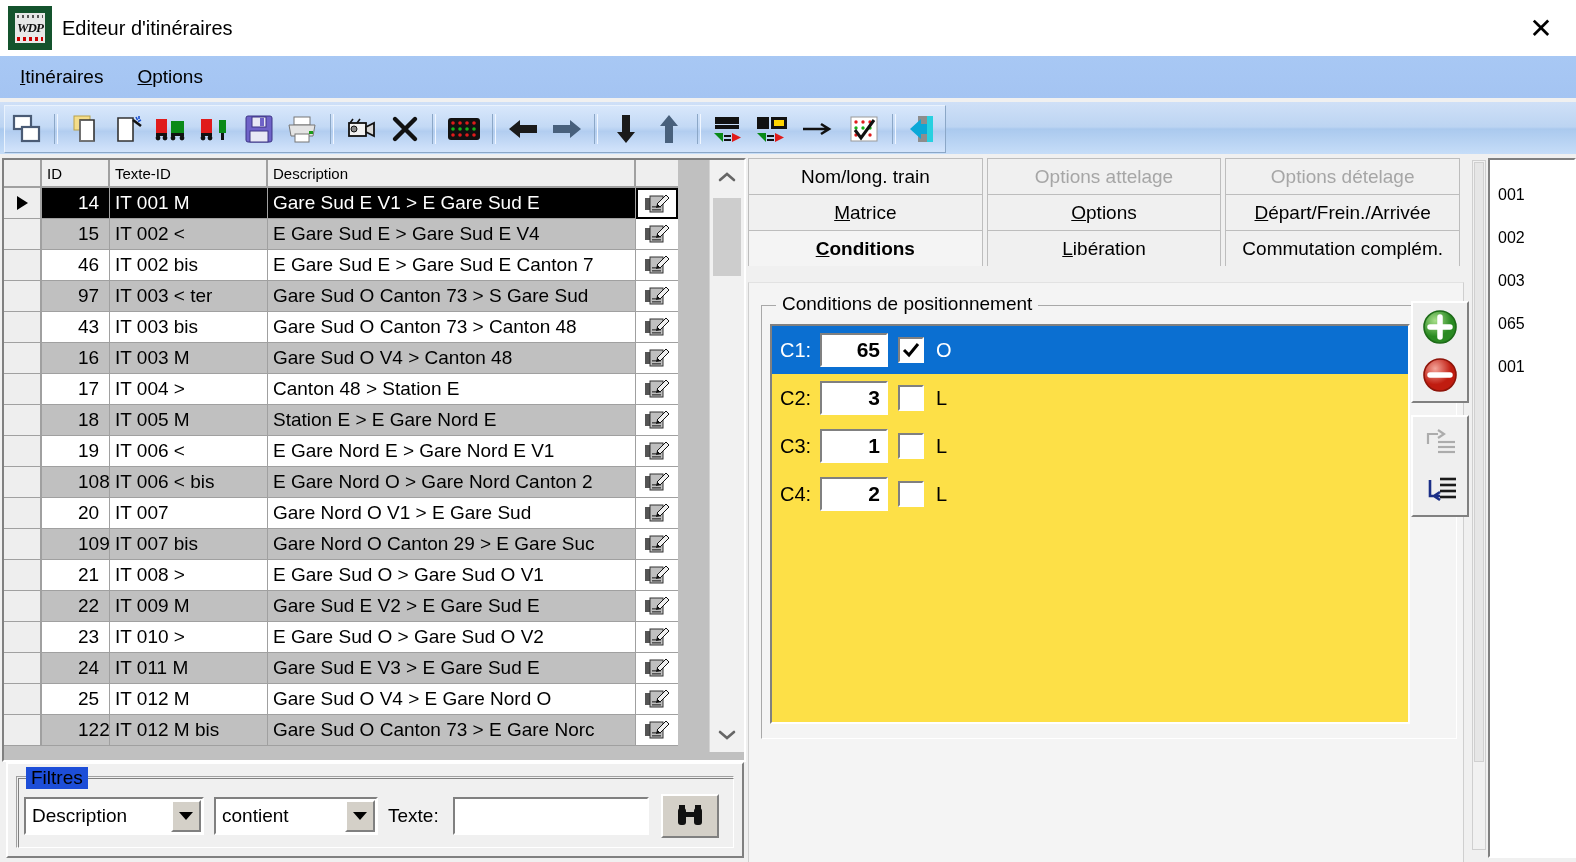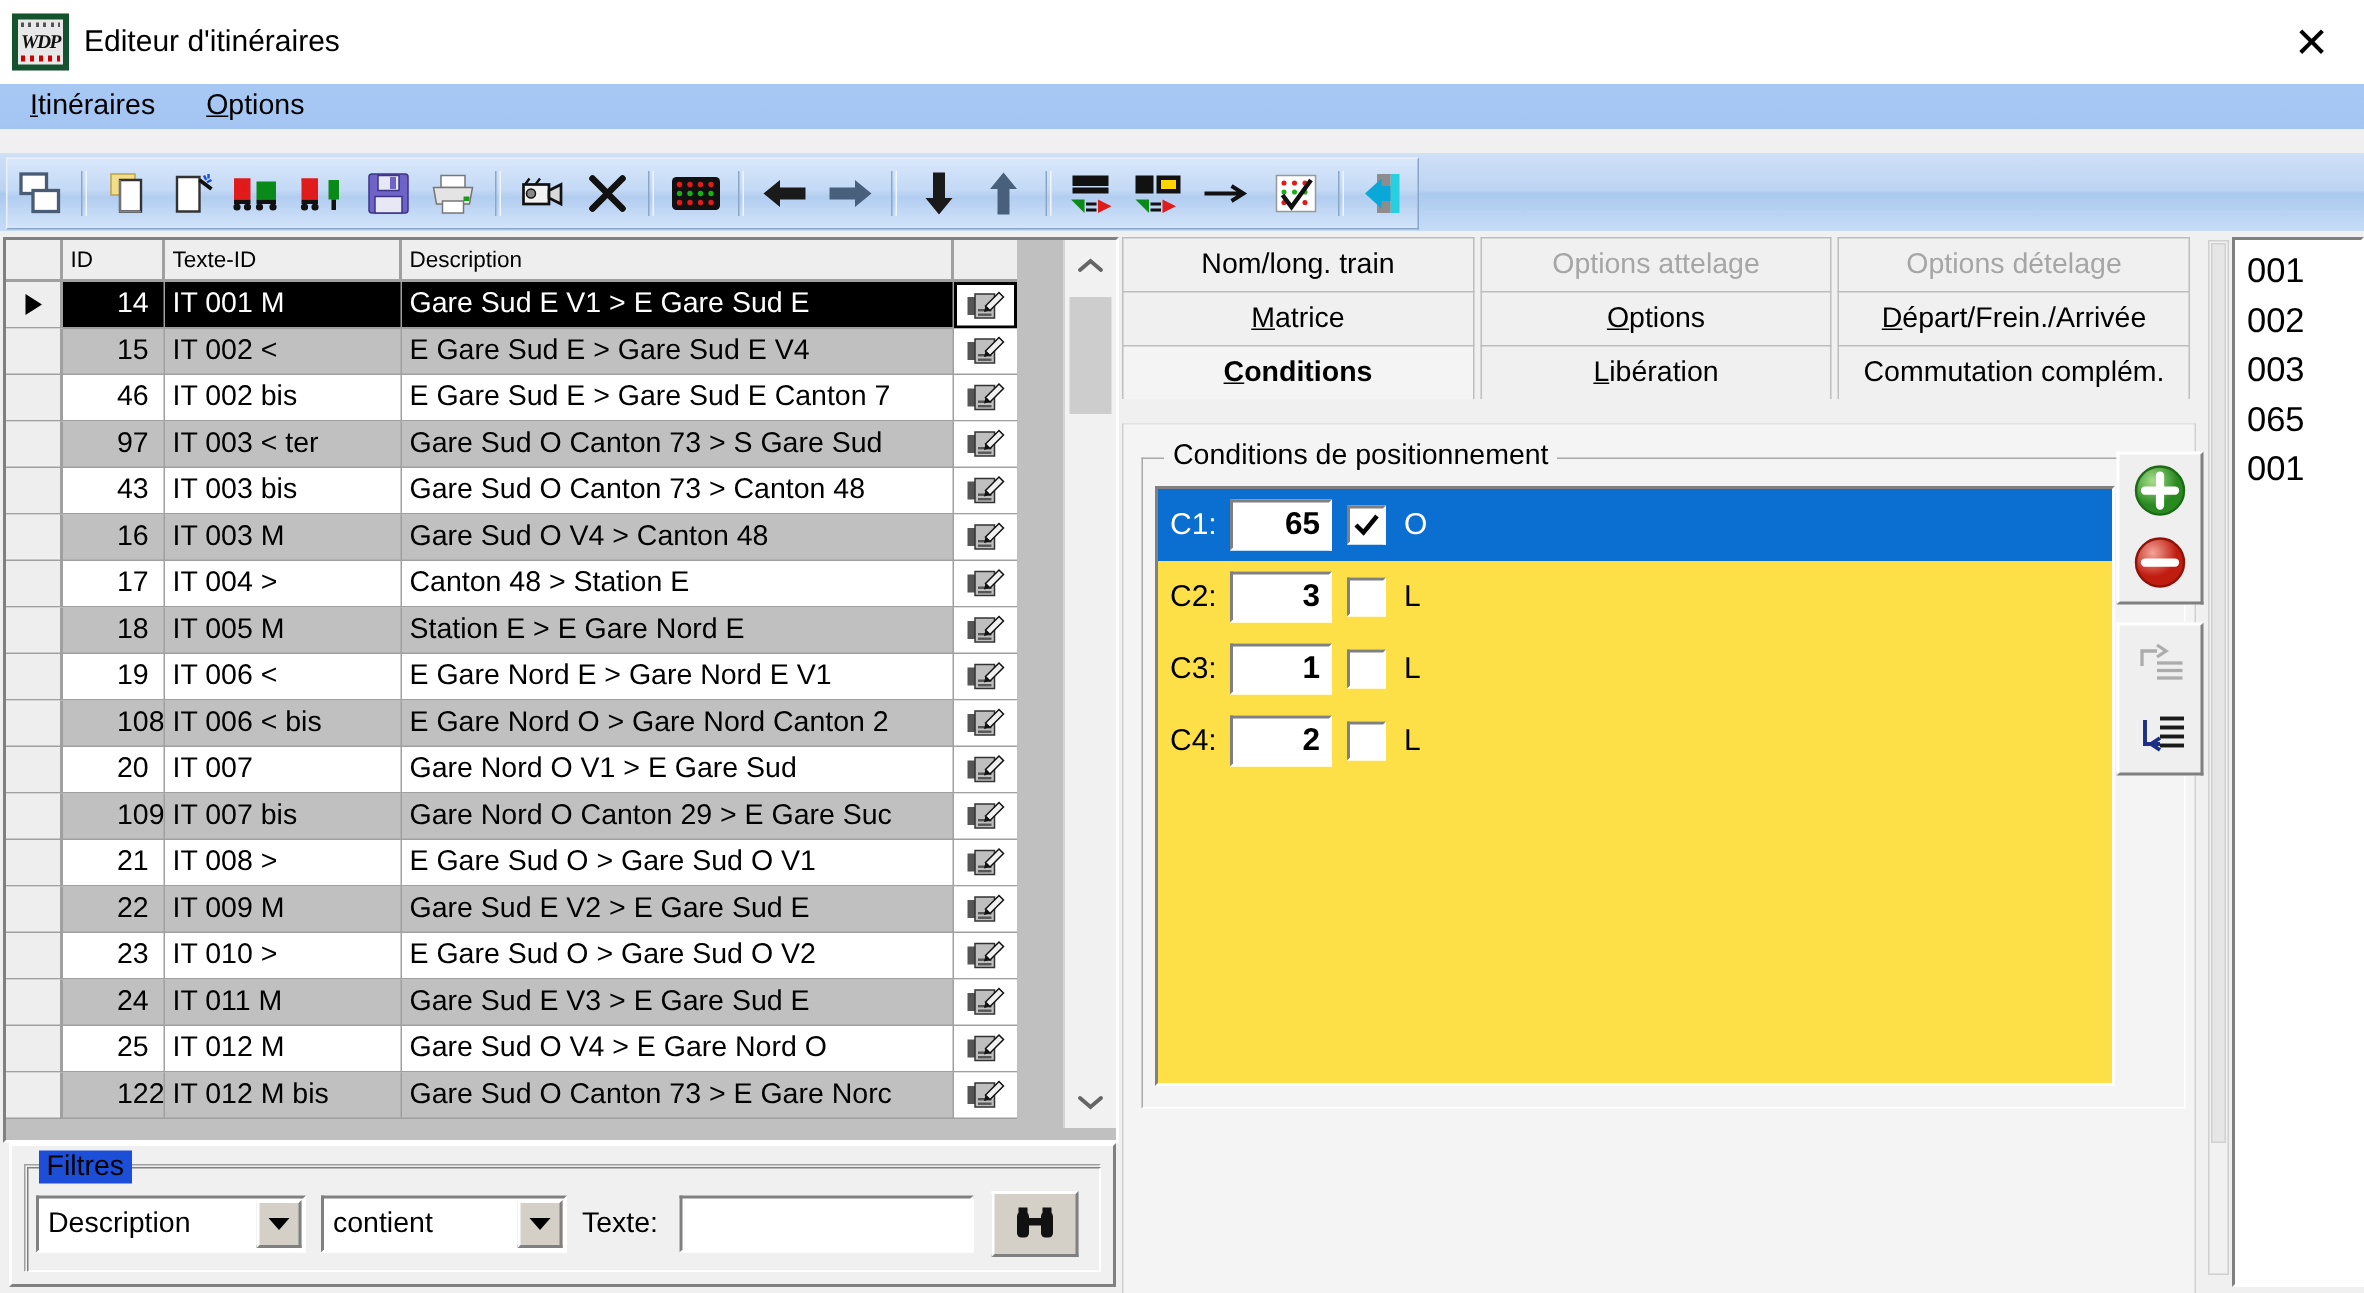--- a/index.html
+++ b/index.html
@@ -12,21 +12,21 @@
   .app{position:relative;width:1576px;height:862px;background:#f0f0f0;}
 
   
   .titlebar{
     position:absolute;left:0;top:0;width:1576px;height:56px;
     background:#ffffff;border-bottom:1px solid #ffffff;
     display:flex;align-items:center;
   }
   .title-icon{
     width:30px;height:30px;margin-left:8px;margin-right:10px;
-    border:4px solid #14532d;background:#e8e8e8;position:relative;flex:0 0 auto;
+    border:7px solid #14532d;background:#e8e8e8;position:relative;flex:0 0 auto;
     display:flex;align-items:center;justify-content:center;
     font-size:13px;font-weight:bold;font-style:italic;color:#111;
     font-family:"Liberation Serif",serif;letter-spacing:-1px;
   }
   .title-icon::after{
     content:"";position:absolute;left:2px;right:2px;bottom:2px;height:4px;
     background:repeating-linear-gradient(90deg,#c00 0 3px,transparent 3px 6px);
   }
   .title-icon::before{
     content:"";position:absolute;left:2px;right:2px;top:2px;height:3px;
@@ -34,21 +34,21 @@
   }
   .title-text{font-size:20px;color:#000;}
   .title-close{
     position:absolute;right:14px;top:8px;width:42px;height:40px;
     display:flex;align-items:center;justify-content:center;
     font-size:28px;color:#000;font-family:"DejaVu Sans",sans-serif;cursor:default;
   }
 
   
   .menubar{
-    position:absolute;left:0;top:56px;width:1576px;height:30px;
+    position:absolute;left:0;top:56px;width:1576px;height:42px;
     background:linear-gradient(180deg,#a8c8f4 0%,#a4c4f2 100%);
     display:flex;align-items:center;
   }
   .menuitem{font-size:19px;color:#000;padding:2px 14px;margin-left:6px;cursor:default;}
   .menuitem u{text-decoration:underline;}
 
   
   .toolbar{
     position:absolute;left:0;top:102px;width:1576px;height:52px;
     background:linear-gradient(180deg,#cfe0f7 0%,#bcd4f2 48%,#aac9ee 52%,#c6ddf8 100%);
@@ -225,21 +225,21 @@
     background:#f1f1f1;border:1px solid #cfcfcf;box-sizing:border-box;
   }
   .rpthumb{position:absolute;left:1px;top:1px;width:10px;height:600px;background:#e6e6e6;border:1px solid #d0d0d0;box-sizing:border-box;}
 
   
   .numlist{
     position:absolute;left:1488px;top:158px;width:88px;height:700px;
     background:#ffffff;border:2px solid;border-color:#808080 #ffffff #ffffff #808080;
     box-sizing:border-box;padding:4px 0 0 8px;
   }
-  .numitem{font-size:23px;color:#000;line-height:1.43;}
+  .numitem{font-size:16px;color:#000;line-height:1.43;margin-top:20px;}
 </style>
 </head>
 <body>
 
 <div class="app">
 
   <div class="titlebar">
     <div class="title-icon">WDP</div>
     <div class="title-text">Editeur d'itinéraires</div>
     <div class="title-close">✕</div>

